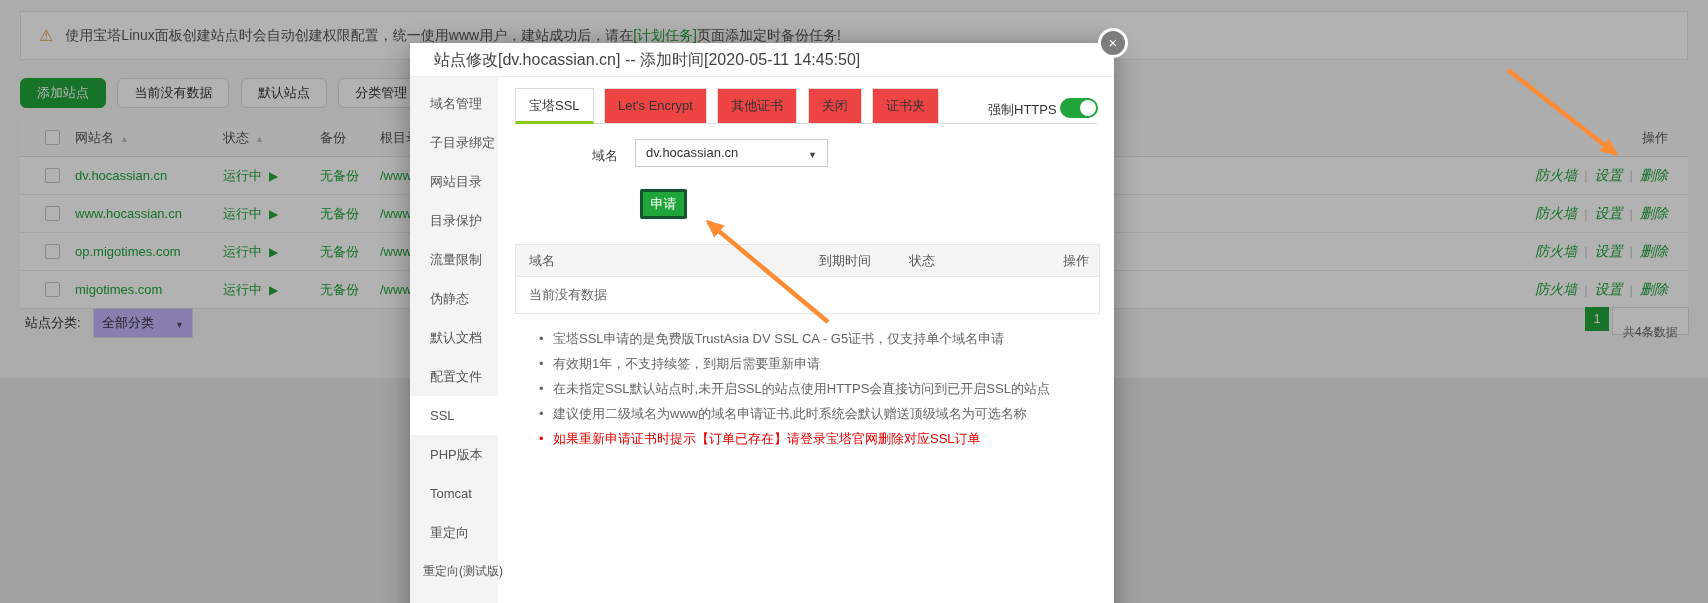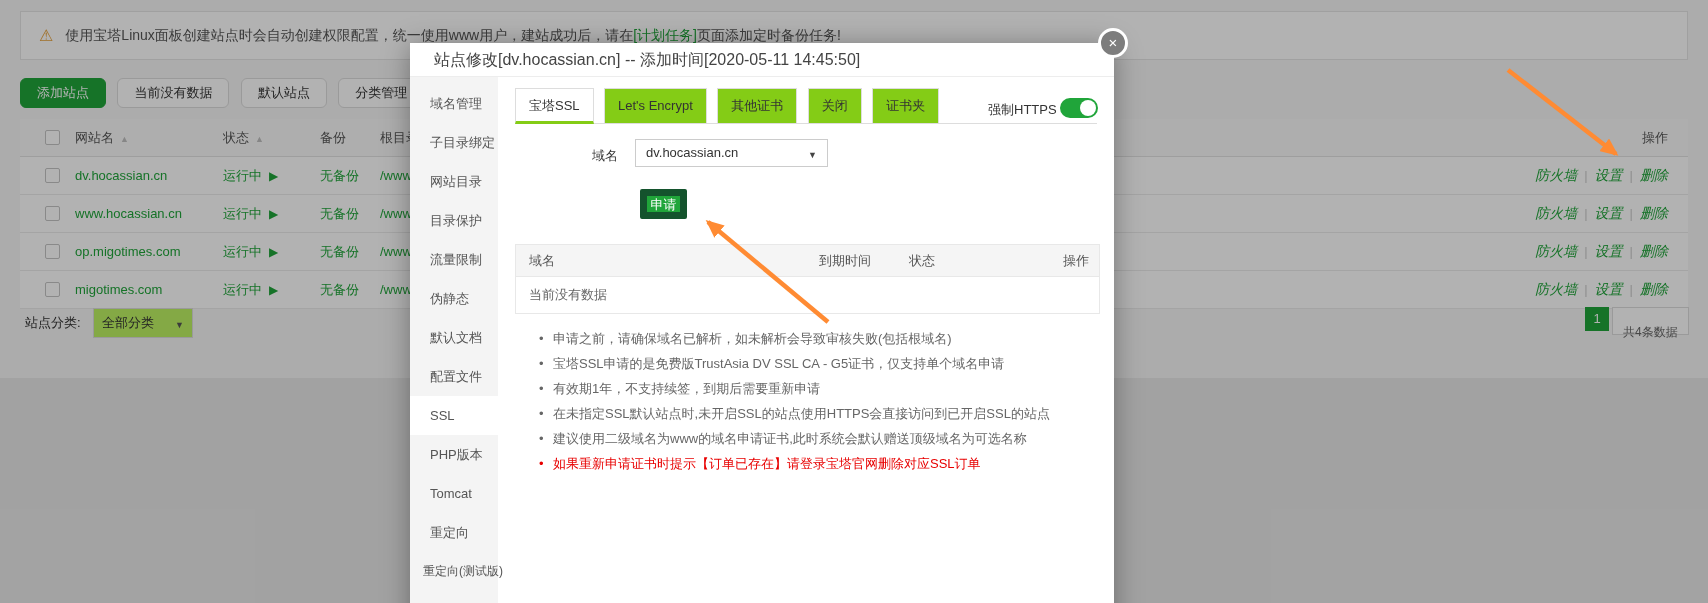--- a/index.html
+++ b/index.html
@@ -31,21 +31,21 @@
   .g { color:#20a53a; text-decoration:none; cursor:pointer; }
   .play { font-size:12px; margin-left:7px; }
   .ops-head { position:absolute; right:20px; color:#555; }
   .actions { position:absolute; right:20px; white-space:nowrap; }
   .actions a { color:#20a53a; text-decoration:none; font-size:14px;font-style:italic; }
   .sep { color:#ccc; font-style:normal; margin:0 7px; }
 
   .t-footer { position:absolute; left:0; top:300px; width:1708px; height:40px; }
   .cat-label { position:absolute; left:25px; top:14px; font-size:13px; color:#333; }
   .cat-select { position:absolute; left:93px; top:8px; width:100px; height:30px; border:1px solid #ddd;
-                background:#bef264; font-size:13px; color:#333; line-height:28px; padding:0 8px; cursor:pointer; }
+                background:#c4b5fd; font-size:13px; color:#333; line-height:28px; padding:0 8px; cursor:pointer; }
   .cat-select .caret { float:right; font-size:9px; color:#555; margin-top:2px; }
   .page-num { position:absolute; left:1585px; top:7px; width:24px; height:24px; background:#20a53a;
               color:#fff; font-size:13px; text-align:center; line-height:24px; cursor:pointer; }
   .page-total { position:absolute; left:1612px; top:7px; height:24px; border:1px solid #ddd; background:#fff;
                 font-size:12px; color:#666; line-height:22px; padding:13px 10px; }
 
   
   .backdrop { position:absolute; inset:0; background:rgba(0,0,0,0.30); z-index:10; }
 
   
@@ -59,34 +59,34 @@
   .m-body { position:absolute; left:0; top:34px; right:0; bottom:0; }
   .m-side { position:absolute; left:0; top:0; bottom:0; width:88px; background:#f4f4f4; padding-top:7px; }
   .m-side-item { height:39px; line-height:39px; padding-left:20px; font-size:13px; color:#555;
                  white-space:nowrap; cursor:pointer; }
   .m-side-item.active { background:#fff; }
   .m-side-item.small { font-size:12px; padding-left:13px; }
   .m-content { position:absolute; left:88px; top:0; right:0; bottom:0; }
 
   .tabbar { position:absolute; left:17px; top:11px; width:582px; height:36px; border-bottom:1px solid #ddd; }
   .tab { display:inline-block; height:36px; line-height:34px; padding:0 13px; font-size:13px; color:#333;
-         background:#84cc16; border:1px solid #ddd; margin-right:6px; margin-bottom:-1px; cursor:pointer;
+         background:#ef4444; border:1px solid #ddd; margin-right:6px; margin-bottom:-1px; cursor:pointer;
          position:relative; }
   .tab.active { background:#fff; border-bottom:3px solid #84cc16; z-index:2; }
   .https-label { position:absolute; left:490px; top:24px; font-size:13px; color:#333; }
   .toggle { position:absolute; left:562px; top:21px; width:38px; height:20px; border-radius:10px;
             background:#20a53a; cursor:pointer; }
   .toggle .knob { position:absolute; right:2px; top:2px; width:16px; height:16px; border-radius:50%; background:#fff; }
 
   .f-label { position:absolute; left:94px; top:70px; font-size:13px; color:#333; }
   .f-select { position:absolute; left:137px; top:62px; width:193px; height:28px; border:1px solid #ccc;
               font-size:13px; color:#333; line-height:26px; padding:0 10px; cursor:pointer; background:#fff; }
   .f-select .caret { float:right; font-size:9px; color:#444; margin-top:2px; }
   .apply-btn { position:absolute; left:142px; top:112px; width:47px; height:30px; background:#20a53a;
-               border:7px solid #14532d; color:#fff; font-size:13px; border-radius:2px; cursor:pointer; }
+               border:3px solid #14532d; color:#fff; font-size:13px; border-radius:2px; cursor:pointer; }
 
   .cert-table { position:absolute; left:17px; top:167px; width:585px; border:1px solid #e8e8e8; }
   .ct-head { display:grid; grid-template-columns:1fr 90px 145px 58px; height:32px; align-items:center;
              background:#f5f5f5; border-bottom:1px solid #e8e8e8; font-size:13px; color:#555; }
   .ct-head span { padding-left:13px; }
   .ct-head span:last-child { text-align:right; padding-right:10px; padding-left:0; }
   .ct-empty { height:36px; line-height:36px; padding-left:13px; font-size:13px; color:#666; background:#fff; }
 
   .notes { position:absolute; left:17px; top:249px; width:585px; list-style:none; }
   .notes li { position:relative; line-height:25px; font-size:13px; color:#666; padding-left:38px; white-space:nowrap; }
@@ -231,21 +231,20 @@
           <div class="ct-head">
             <span>域名</span>
             <span>到期时间</span>
             <span>状态</span>
             <span>操作</span>
           </div>
           <div class="ct-empty">当前没有数据</div>
         </div>
 
         <ul class="notes">
-          <li>申请之前，请确保域名已解析，如未解析会导致审核失败(包括根域名)</li>
           <li>宝塔SSL申请的是免费版TrustAsia DV SSL CA - G5证书，仅支持单个域名申请</li>
           <li>有效期1年，不支持续签，到期后需要重新申请</li>
           <li>在未指定SSL默认站点时,未开启SSL的站点使用HTTPS会直接访问到已开启SSL的站点</li>
           <li>建议使用二级域名为www的域名申请证书,此时系统会默认赠送顶级域名为可选名称</li>
           <li class="red">如果重新申请证书时提示【订单已存在】请登录宝塔官网删除对应SSL订单</li>
         </ul>
       </div>
     </div>
   </div>
 

